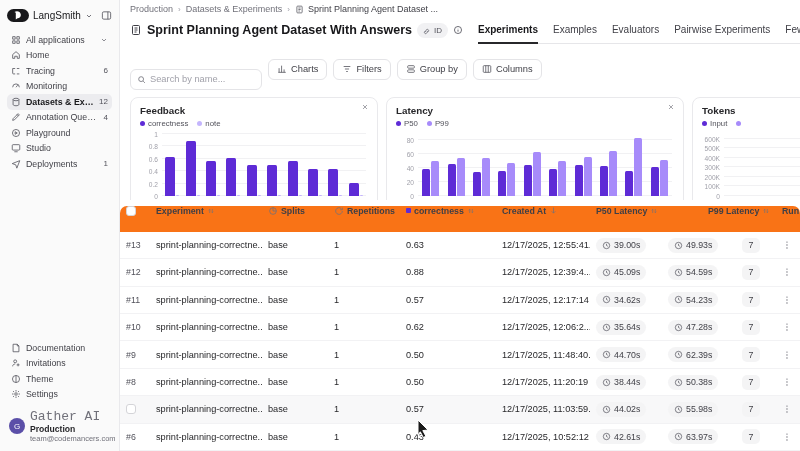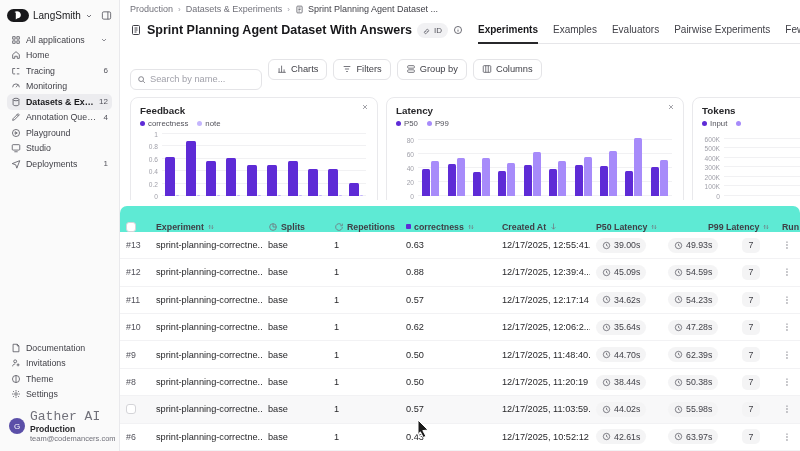--- a/index.html
+++ b/index.html
@@ -80,21 +80,21 @@
   .groups { position:absolute; inset:0; display:flex; align-items:flex-end; }
   .group { flex:1; height:100%; display:flex; align-items:flex-end; justify-content:center; gap:1px; }
   .bar { border-radius:1.5px 1.5px 0 0; }
   .xlabels { display:flex; margin-left:22px; height:24px; }
   .xcell { flex:1; position:relative; }
   .xlabel { position:absolute; top:2px; right:42%; font-size:6.4px; color:#71717a;
     white-space:nowrap; transform:rotate(-40deg); transform-origin:100% 0; }
 
   
   .table { margin-top:6px; }
-  .thead { display:flex; align-items:flex-end; height:26px; background:#5eead4;
+  .thead { display:flex; align-items:flex-start; height:26px; background:#f97316;
     border-radius:7px 7px 0 0; font-size:8.8px; font-weight:bold; color:#3f3f46; }
   .th, .td { padding-left:6px; display:flex; align-items:center; gap:3px; flex-shrink:0;
     overflow:hidden; white-space:nowrap; }
   .row { display:flex; align-items:center; height:27.4px; border-bottom:1px solid #f2f2f4;
     font-size:9.2px; color:#27272a; }
   .row.hovered { background:#f8f8f9; }
   .rid { color:#52525b; font-size:8.8px; }
   .cb { width:10px; height:10px; border:1px solid #d4d4d8; border-radius:3px; background:#fff; }
   .cdot { width:5px; height:5px; border-radius:1px; flex-shrink:0; }
   .sort-ic, .hdr-ic { display:flex; color:#71717a; flex-shrink:0; }

